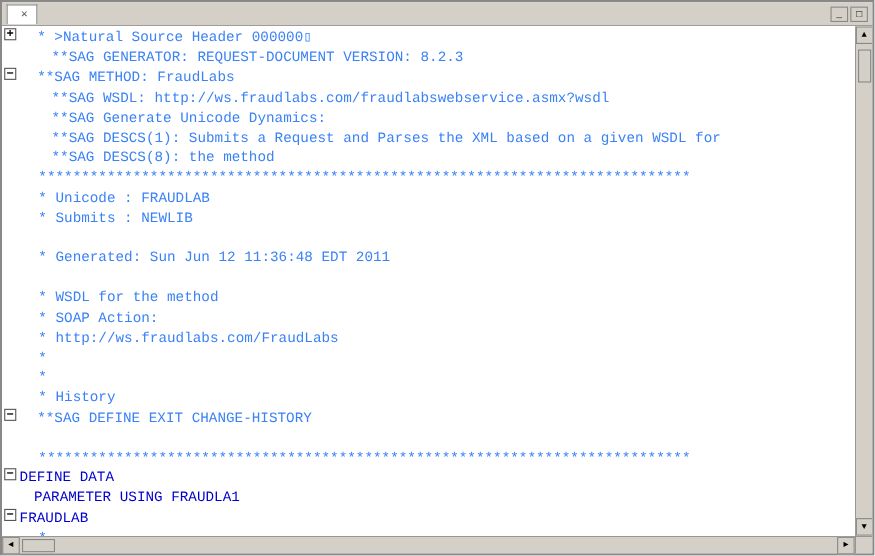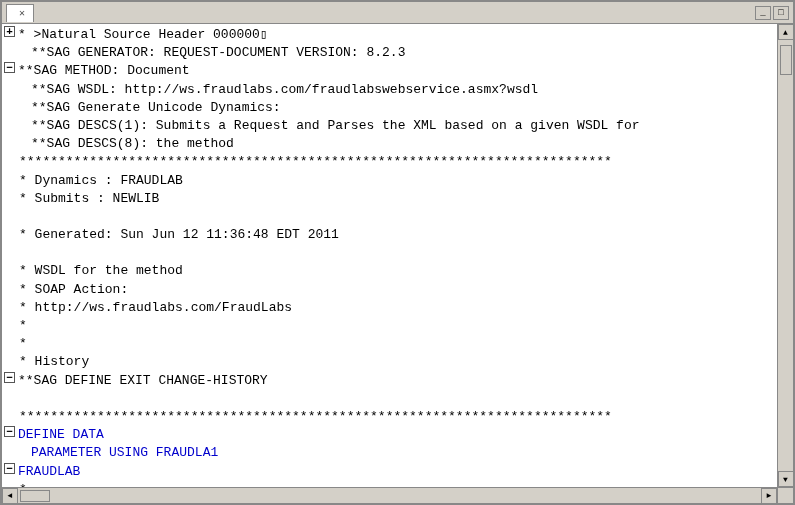--- a/index.html
+++ b/index.html
@@ -148,21 +148,21 @@
       display: flex;
       height: 16px;
     }
     .line {
       display: flex;
       align-items: flex-start;
       padding: 0 2px;
       line-height: 1.4;
       white-space: nowrap;
     }
-    .red { color: #000000; }
+    .red { color: #3b82f6; margin-left: 16px; }
     .blue { color: #0000cc; }
     code {
       font-family: 'Courier New', Courier, monospace;
       font-size: 13px;
     }
     .plus-box, .minus-box {
       display: inline-block;
       border: 1px solid #555;
       width: 11px;
       height: 11px;
@@ -198,21 +198,21 @@
     <div class="line">
           <span class="plus-box">+</span>
           <code class="red" style="padding-left:0px">* &gt;Natural Source Header 000000▯</code>
         </div>
         <div class="line">
           <span style="display:inline-block;width:15px;">&nbsp;</span>
           <code class="red" style="padding-left:12px">**SAG GENERATOR: REQUEST-DOCUMENT          VERSION: 8.2.3</code>
         </div>
         <div class="line">
           <span class="minus-box">−</span>
-          <code class="red" style="padding-left:0px">**SAG METHOD: Document</code>
+          <code class="red" style="padding-left:0px">**SAG METHOD: FraudLabs</code>
         </div>
         <div class="line">
           <span style="display:inline-block;width:15px;">&nbsp;</span>
           <code class="red" style="padding-left:12px">**SAG WSDL: http://ws.fraudlabs.com/fraudlabswebservice.asmx?wsdl</code>
         </div>
         <div class="line">
           <span style="display:inline-block;width:15px;">&nbsp;</span>
           <code class="red" style="padding-left:12px">**SAG Generate Unicode Dynamics:</code>
         </div>
         <div class="line">
@@ -222,21 +222,21 @@
         <div class="line">
           <span style="display:inline-block;width:15px;">&nbsp;</span>
           <code class="red" style="padding-left:12px">**SAG DESCS(8): the method</code>
         </div>
         <div class="line">
           <span style="display:inline-block;width:15px;">&nbsp;</span>
           <code class="red" style="padding-left:0px">****************************************************************************</code>
         </div>
         <div class="line">
           <span style="display:inline-block;width:15px;">&nbsp;</span>
-          <code class="red" style="padding-left:0px"> * Dynamics  : FRAUDLAB</code>
+          <code class="red" style="padding-left:0px"> * Unicode  : FRAUDLAB</code>
         </div>
         <div class="line">
           <span style="display:inline-block;width:15px;">&nbsp;</span>
           <code class="red" style="padding-left:0px"> * Submits   : NEWLIB</code>
         </div>
         <div class="line">
           <span style="display:inline-block;width:15px;">&nbsp;</span>
         </div>
         <div class="line">
           <span style="display:inline-block;width:15px;">&nbsp;</span>

